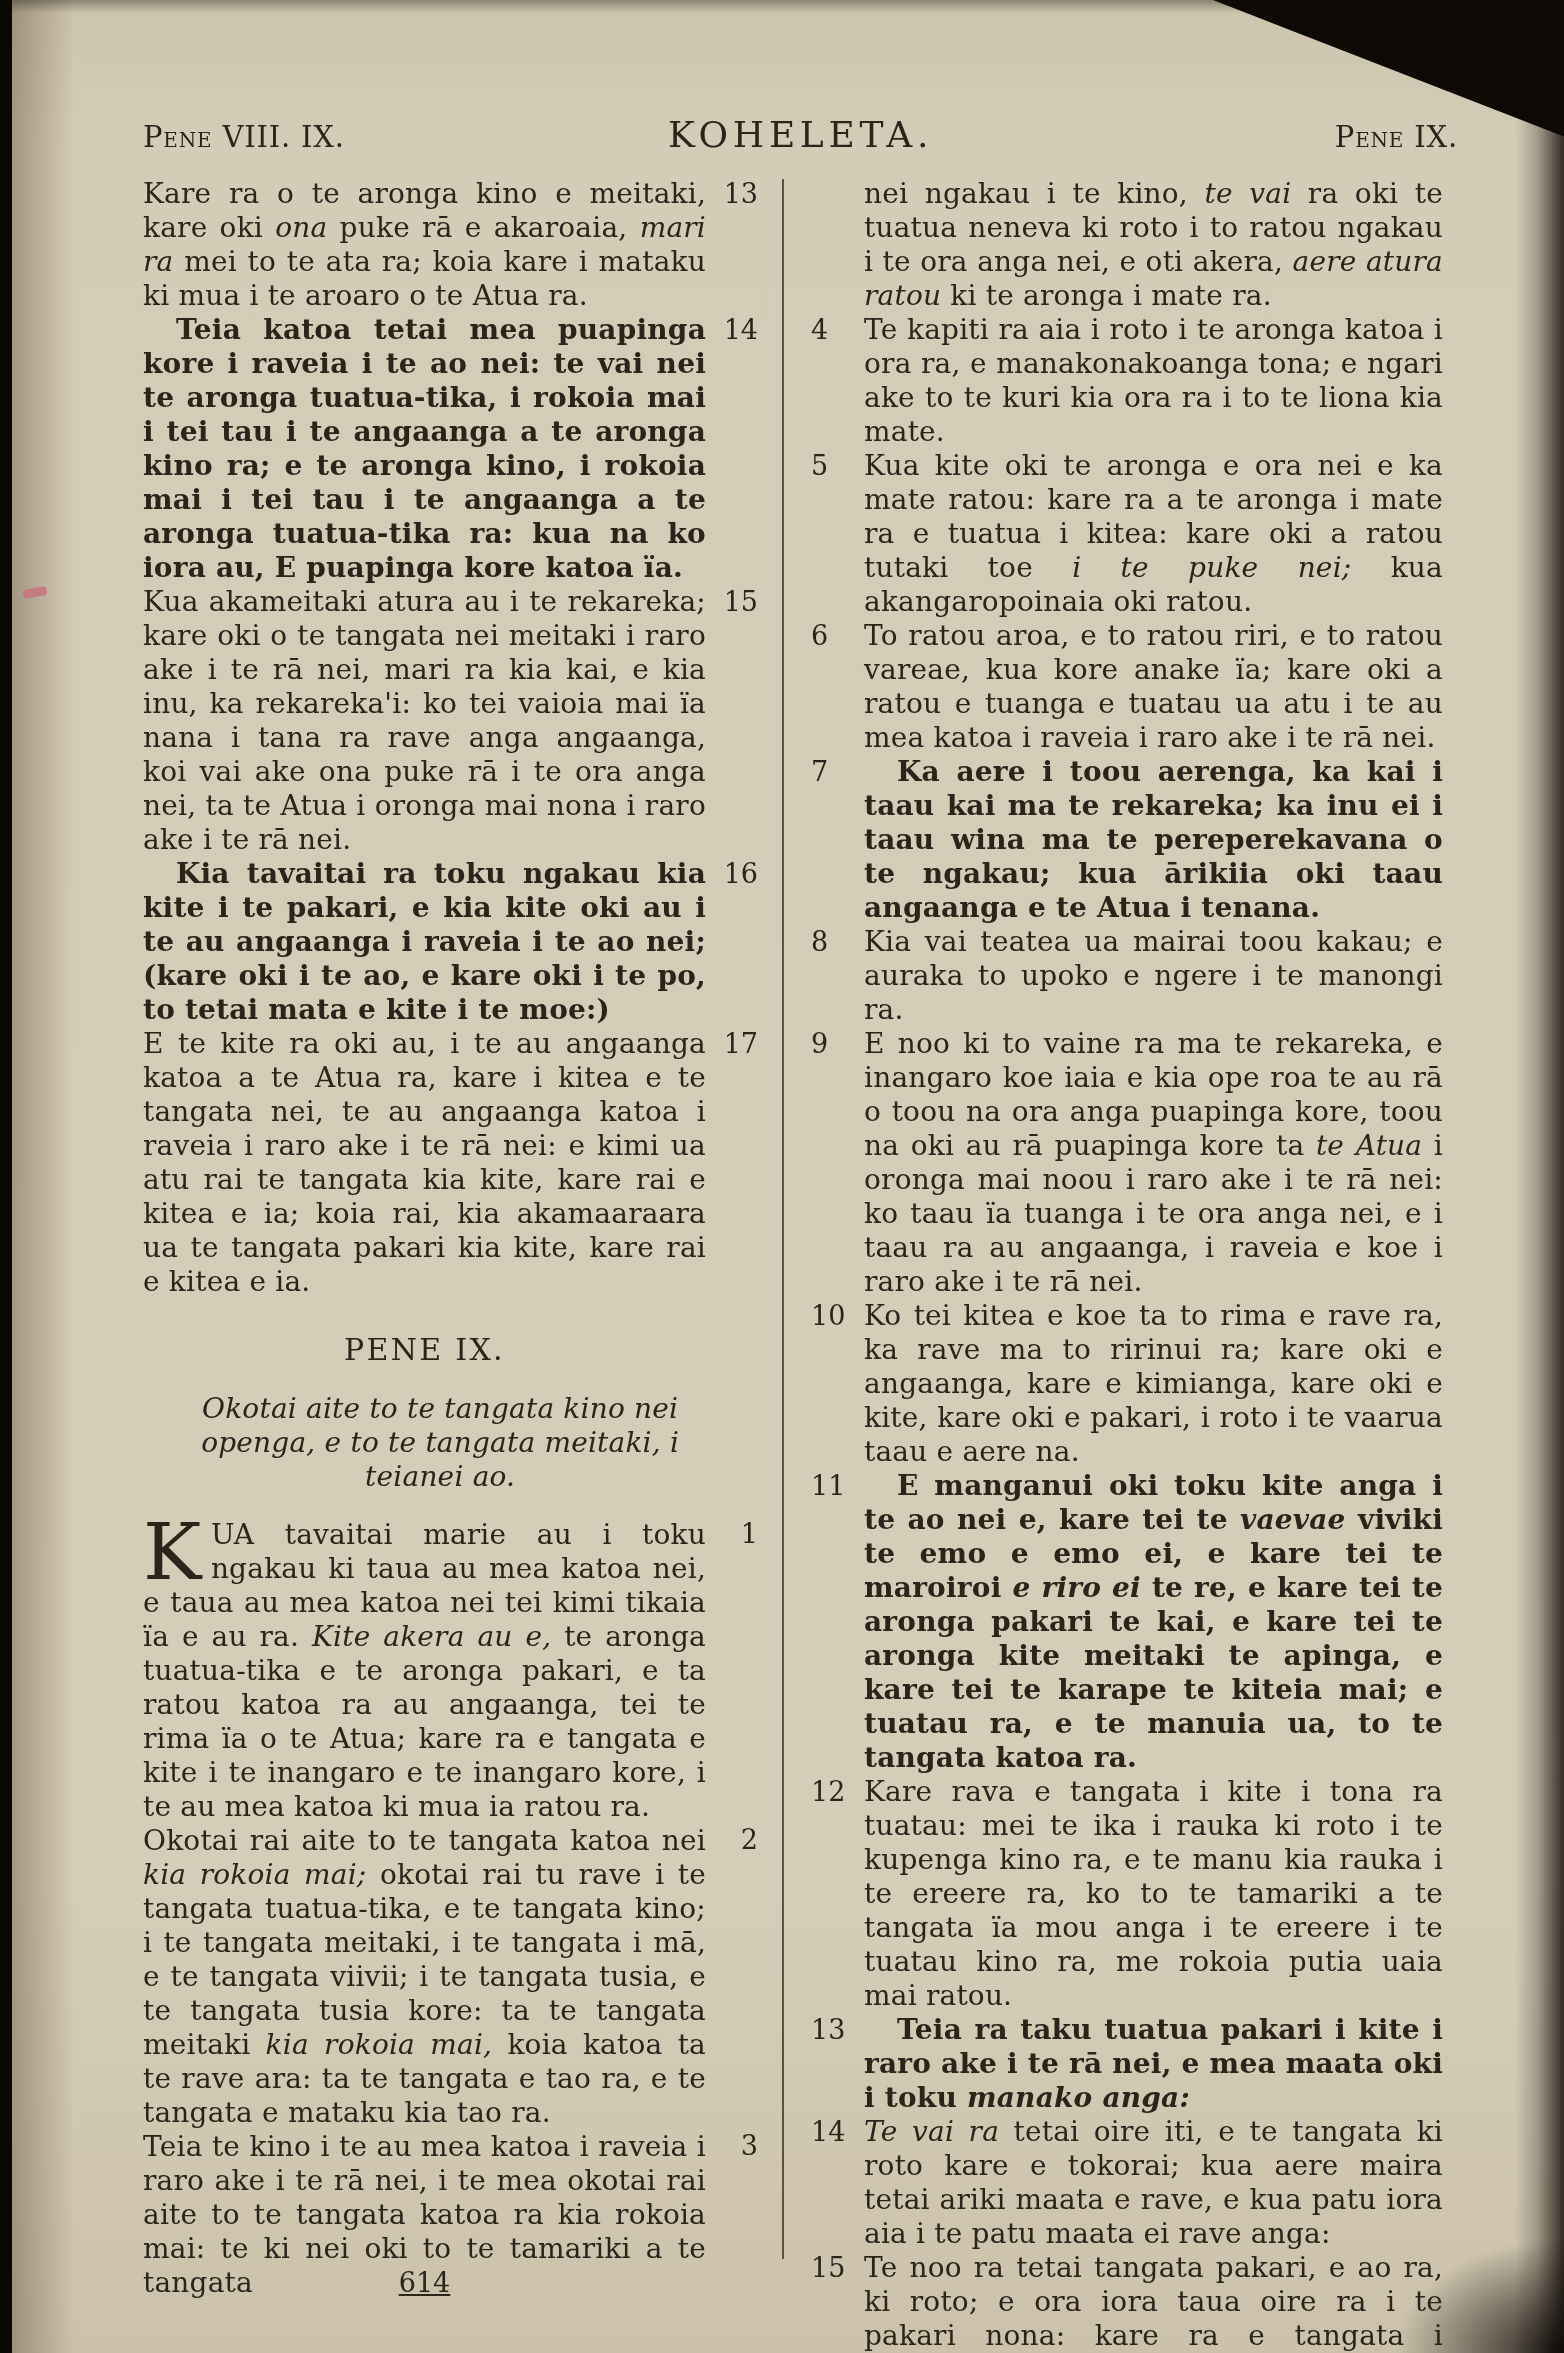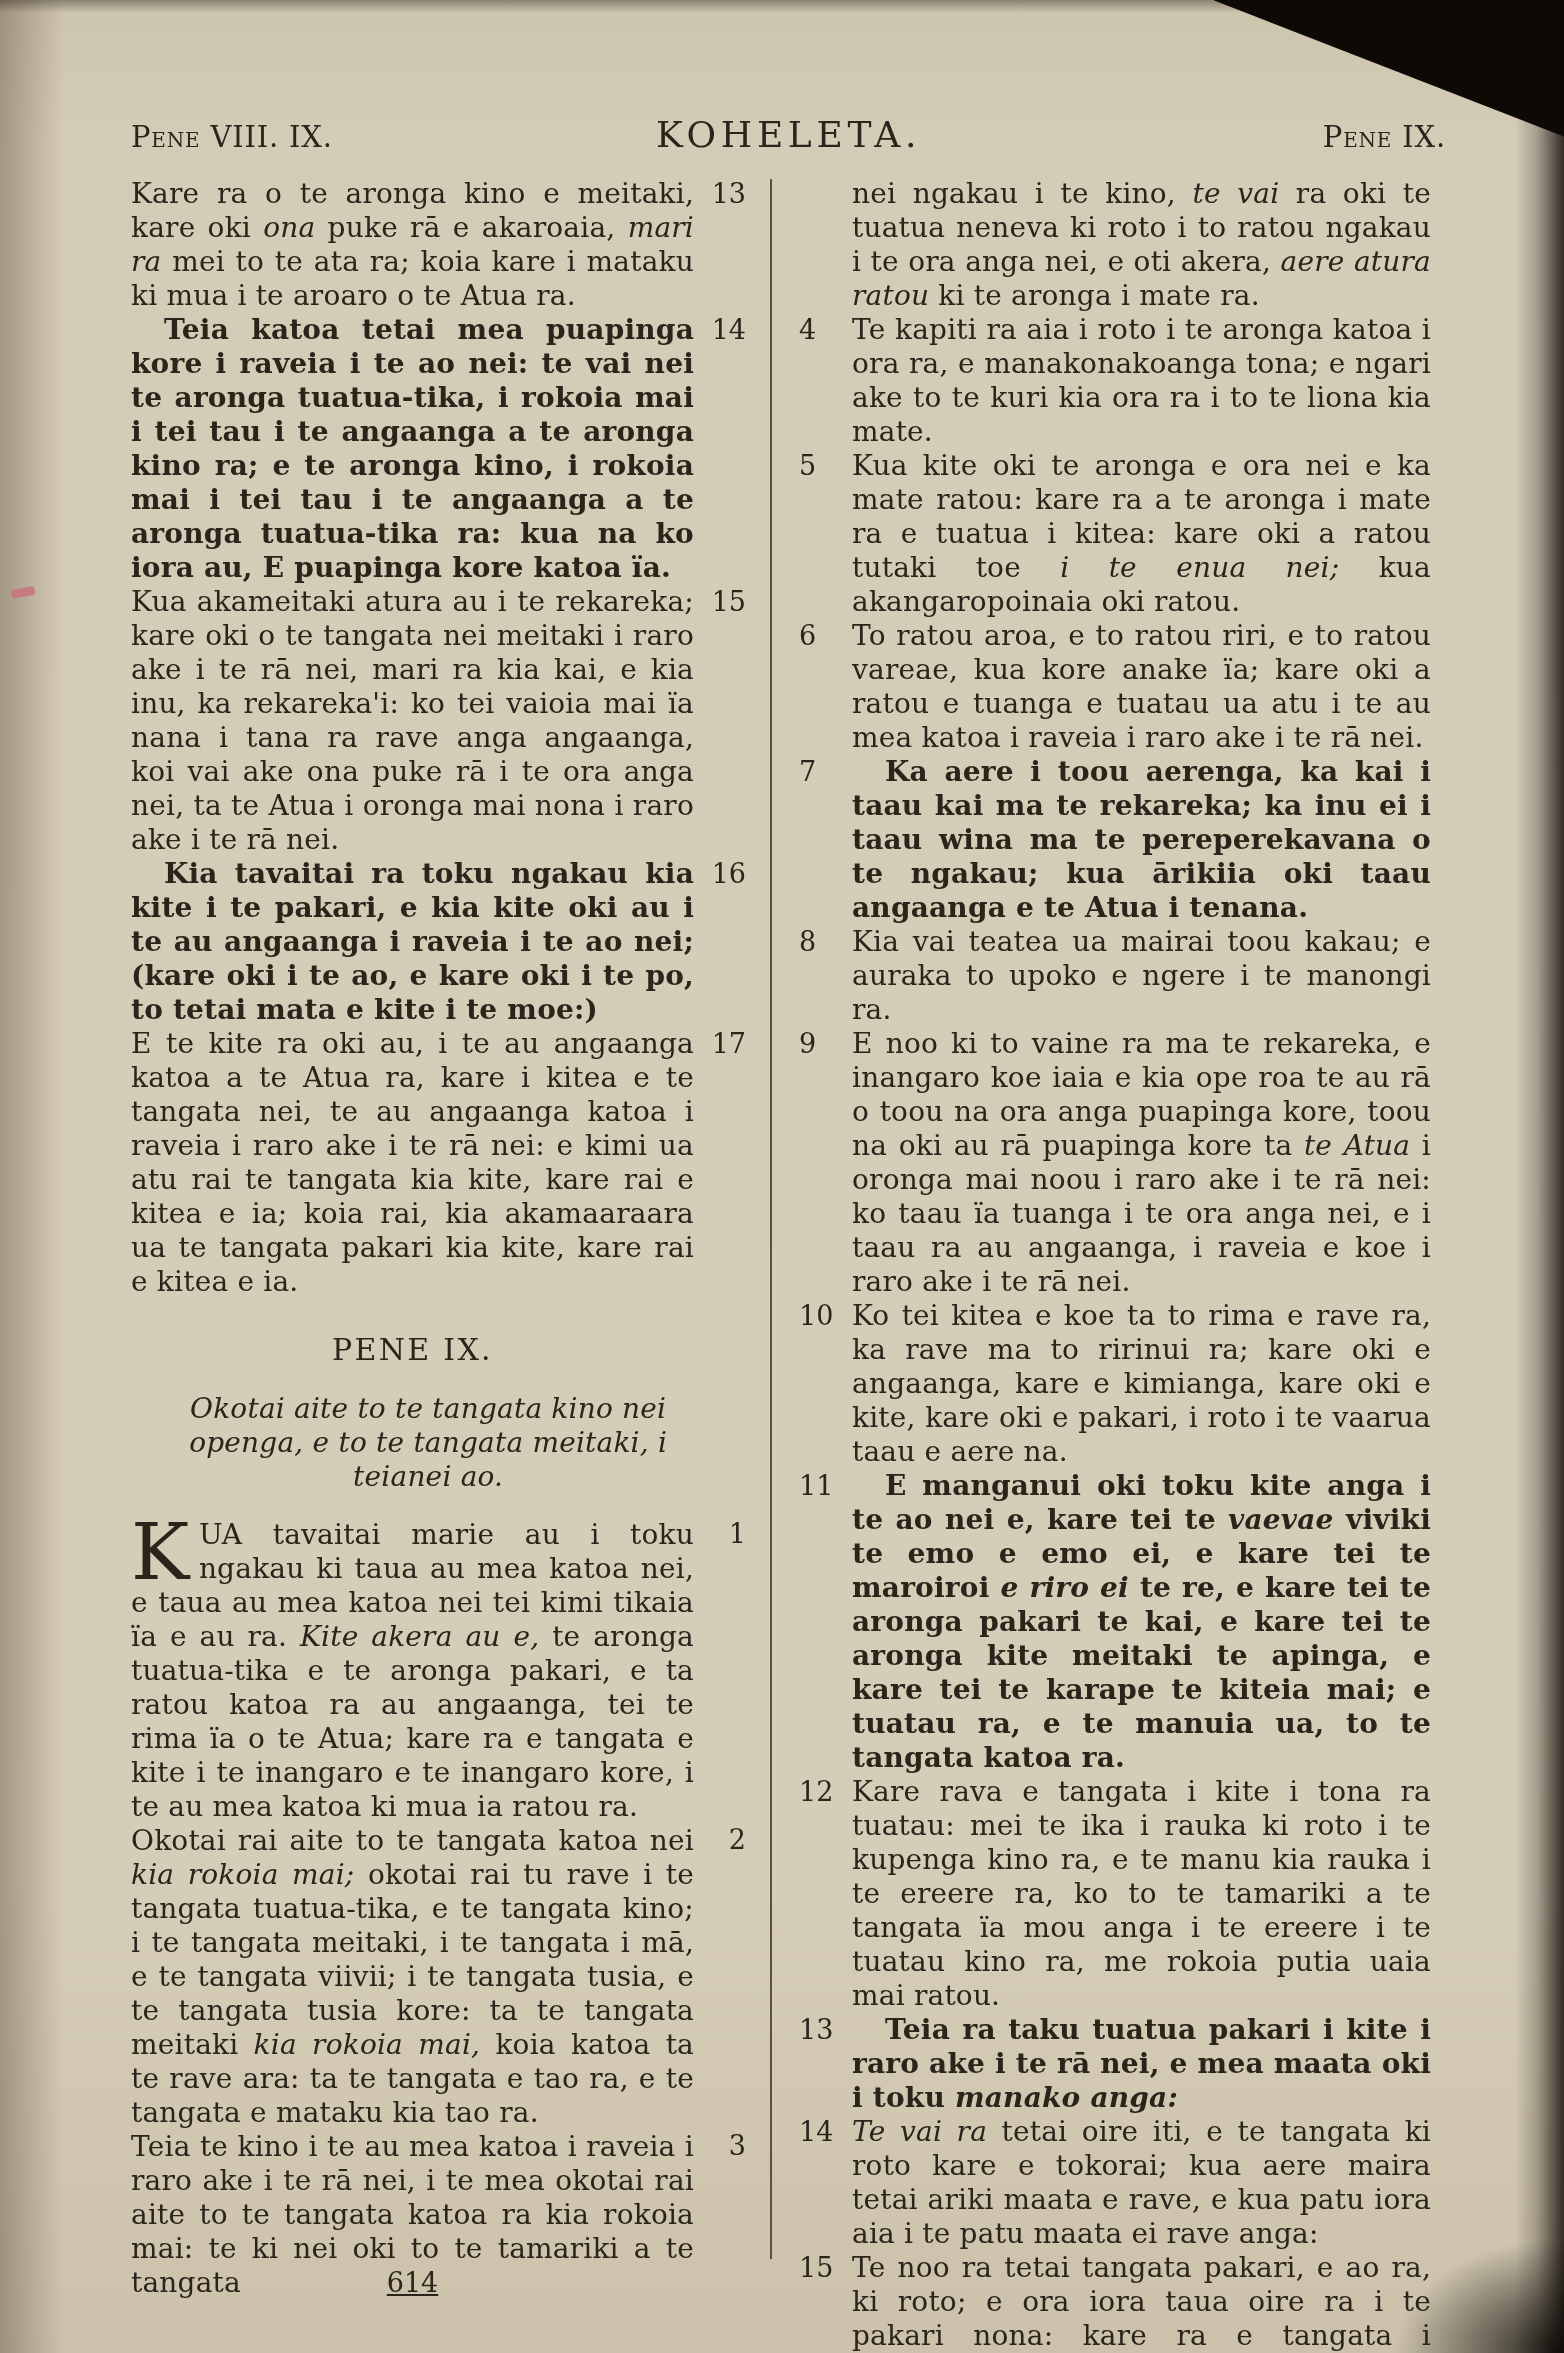--- a/index.html
+++ b/index.html
@@ -5,20 +5,21 @@
   html,body{margin:0;padding:0;}
   body{
     width:1565px;height:2354px;position:relative;overflow:hidden;
     background:#0a0805;
     font-family:"DejaVu Serif", serif;
     color:#2b241b;
   }
   .paper{
     position:absolute;inset:0;
     background:linear-gradient(180deg,#cdc4ae 0%,#d5ccb7 6%,#d6cdb8 80%,#ccc2ab 100%);
+    margin-left:12px;
   }
   .edge-left{position:absolute;left:0;top:0;width:63px;height:100%;
     background:linear-gradient(90deg,rgba(70,52,30,0.35),rgba(70,52,30,0));pointer-events:none;}
   .edge-right{position:absolute;right:0;top:0;width:50px;height:100%;
     background:linear-gradient(90deg,rgba(18,12,7,0) 0%,rgba(18,12,7,0.25) 45%,rgba(18,12,7,0.85) 100%);}
   .edge-top{position:absolute;top:0;left:0;width:100%;height:12.5px;
     background:linear-gradient(180deg,rgba(18,12,7,0.35),rgba(18,12,7,0));}
   .corner-tr{position:absolute;top:0;right:0;width:352px;height:137px;
     background:#0d0a06;clip-path:polygon(0 0,100% 0,100% 100%);}
   .corner-br{position:absolute;bottom:0;right:0;width:172px;height:117px;
@@ -116,21 +117,21 @@
     <div class="col col-right">
         <div class="seg">
           <p class="vtext">nei ngakau i te kino, <i>te vai</i> ra oki te tuatua neneva ki roto i to ratou ngakau i te ora anga nei, e oti akera, <i>aere atura ratou</i> ki te aronga i mate ra.</p>
         </div>
         <div class="seg">
           <span class="vnum left">4</span>
           <p class="vtext">Te kapiti ra aia i roto i te aronga katoa i ora ra, e manakonakoanga tona; e ngari ake to te kuri kia ora ra i to te liona kia mate.</p>
         </div>
         <div class="seg">
           <span class="vnum left">5</span>
-          <p class="vtext">Kua kite oki te aronga e ora nei e ka mate ratou: kare ra a te aronga i mate ra e tuatua i kitea: kare oki a ratou tutaki toe <i>i te enua nei;</i> kua akangaropoinaia oki ratou.</p>
+          <p class="vtext">Kua kite oki te aronga e ora nei e ka mate ratou: kare ra a te aronga i mate ra e tuatua i kitea: kare oki a ratou tutaki toe <i>i te puke nei;</i> kua akangaropoinaia oki ratou.</p>
         </div>
         <div class="seg">
           <span class="vnum left">6</span>
           <p class="vtext">To ratou aroa, e to ratou riri, e to ratou vareae, kua kore anake ïa; kare oki a ratou e tuanga e tuatau ua atu i te au mea katoa i raveia i raro ake i te rā nei.</p>
         </div>
         <div class="seg indent">
           <span class="vnum left">7</span>
           <p class="vtext">Ka aere i toou aerenga, ka kai i taau kai ma te rekareka; ka inu ei i taau wina ma te pereperekavana o te ngakau; kua ārikiia oki taau angaanga e te Atua i tenana.</p>
         </div>
         <div class="seg">

